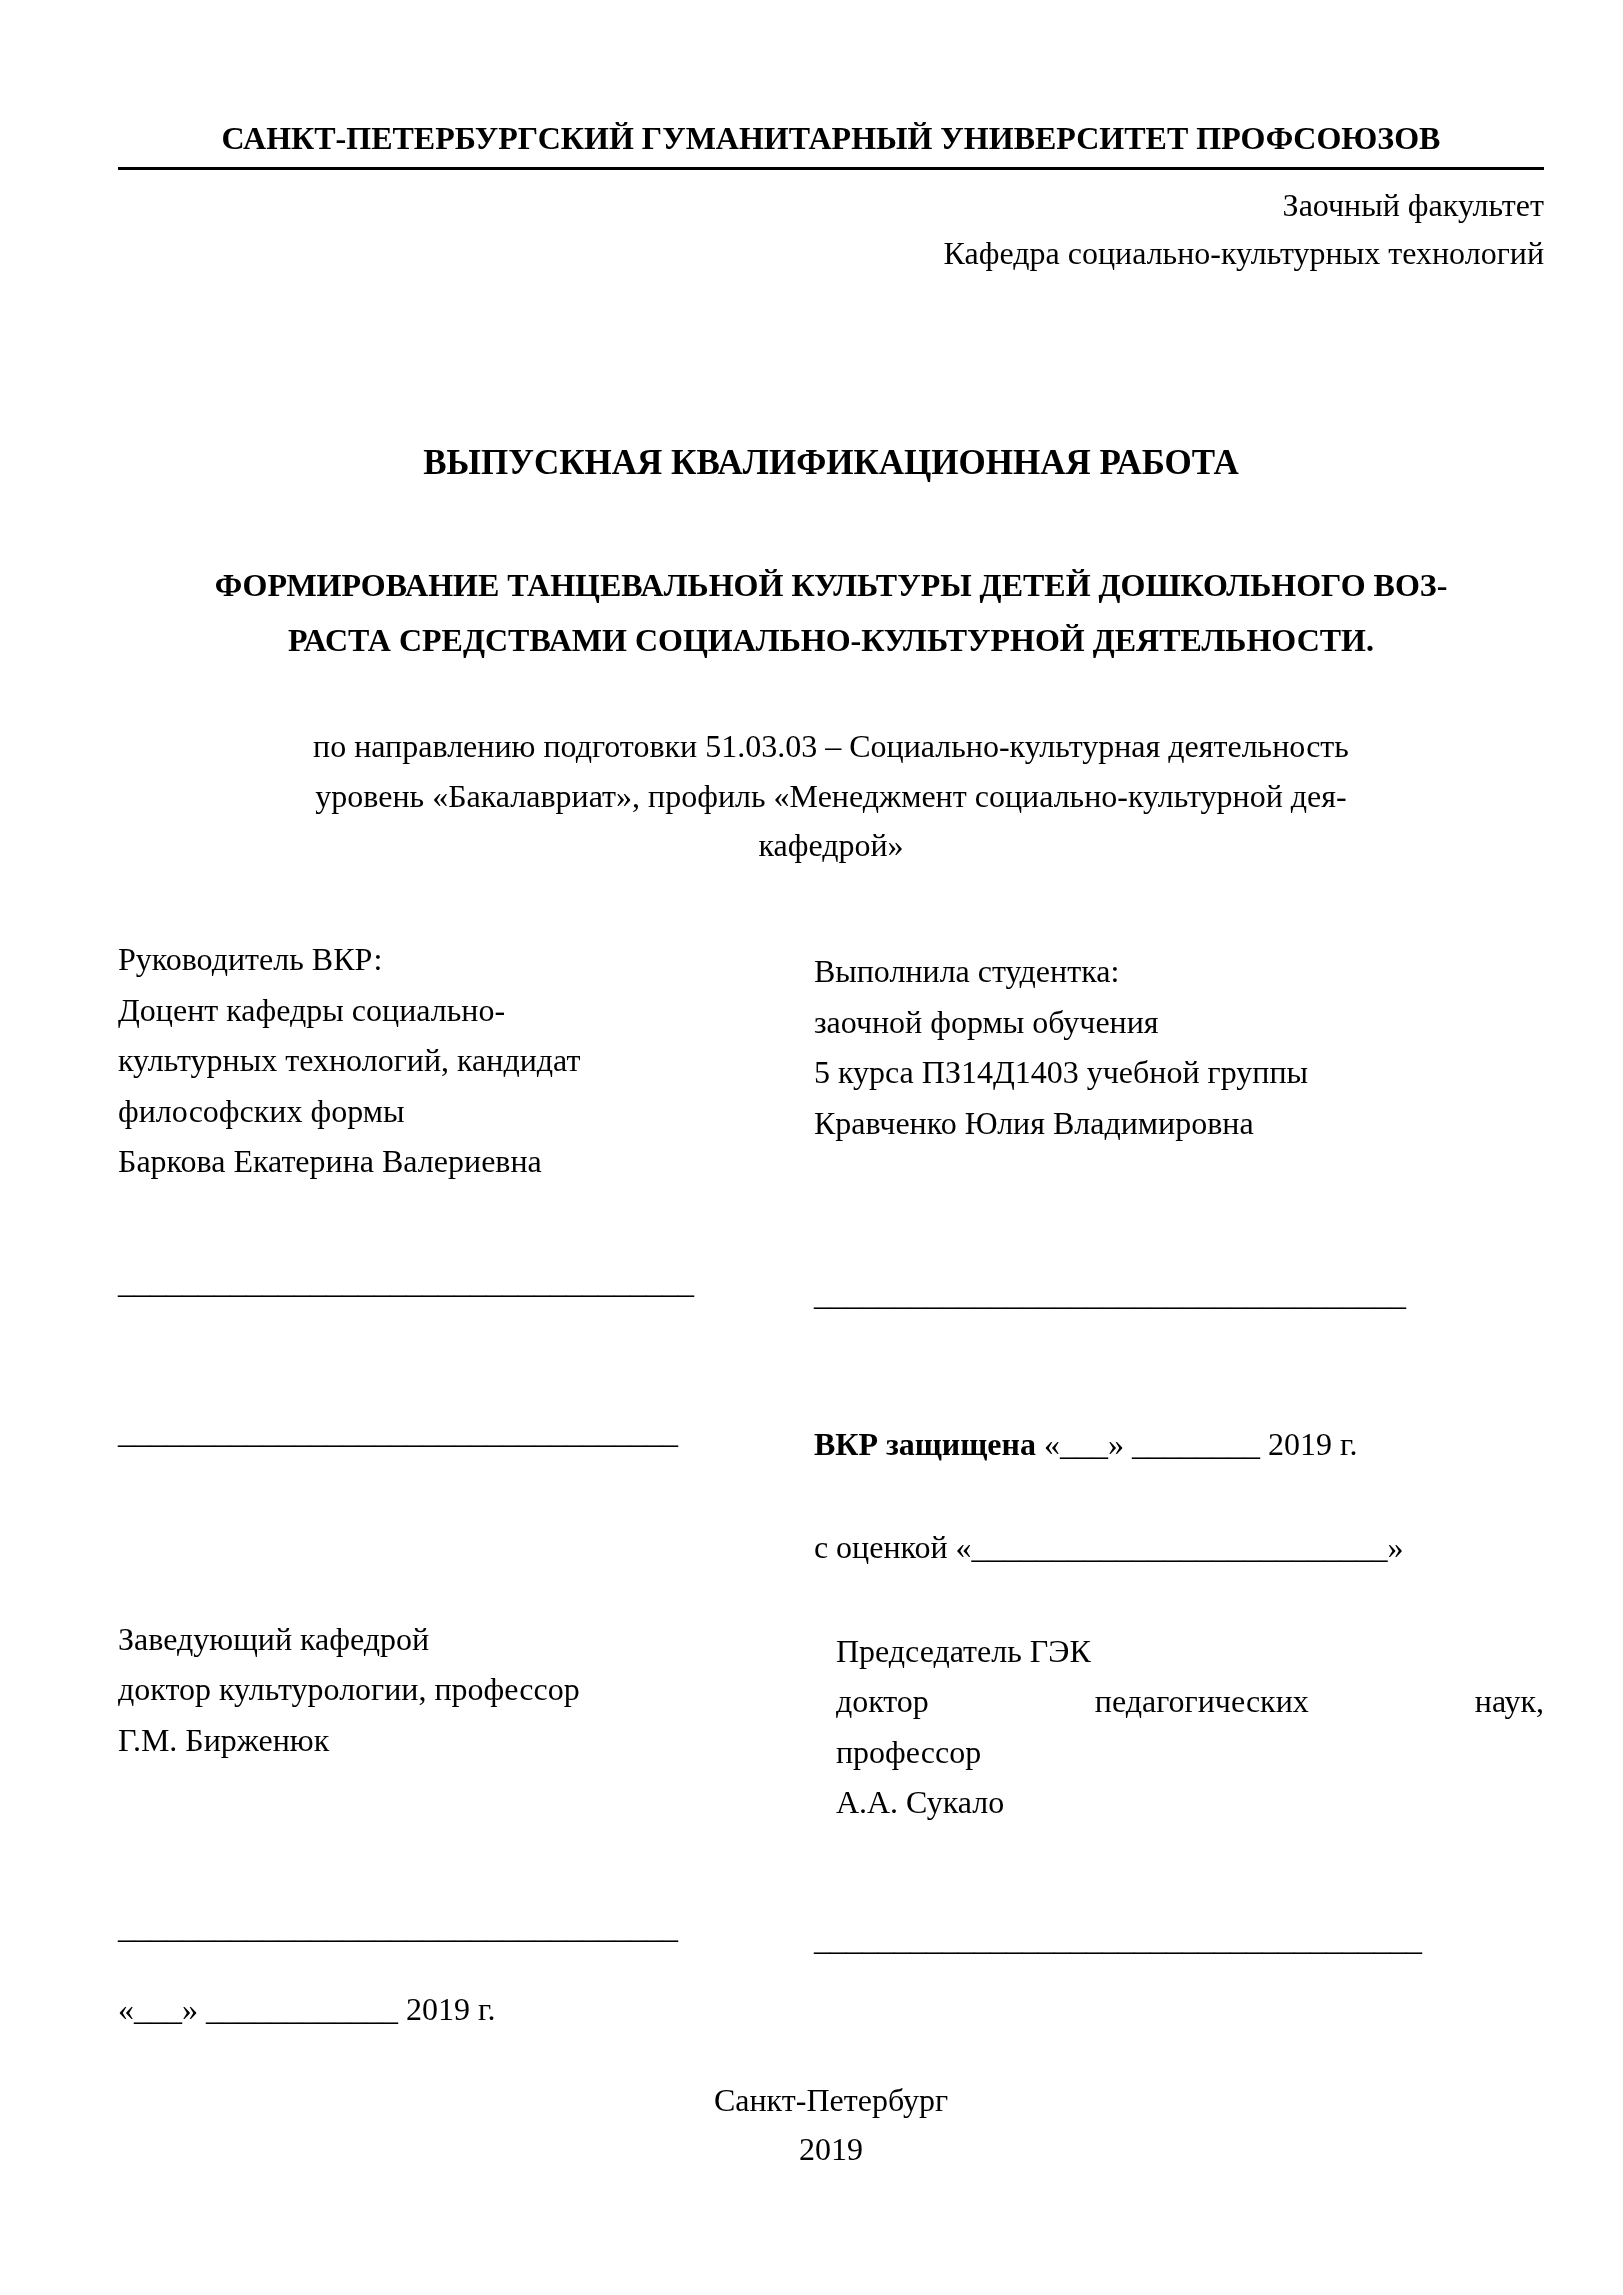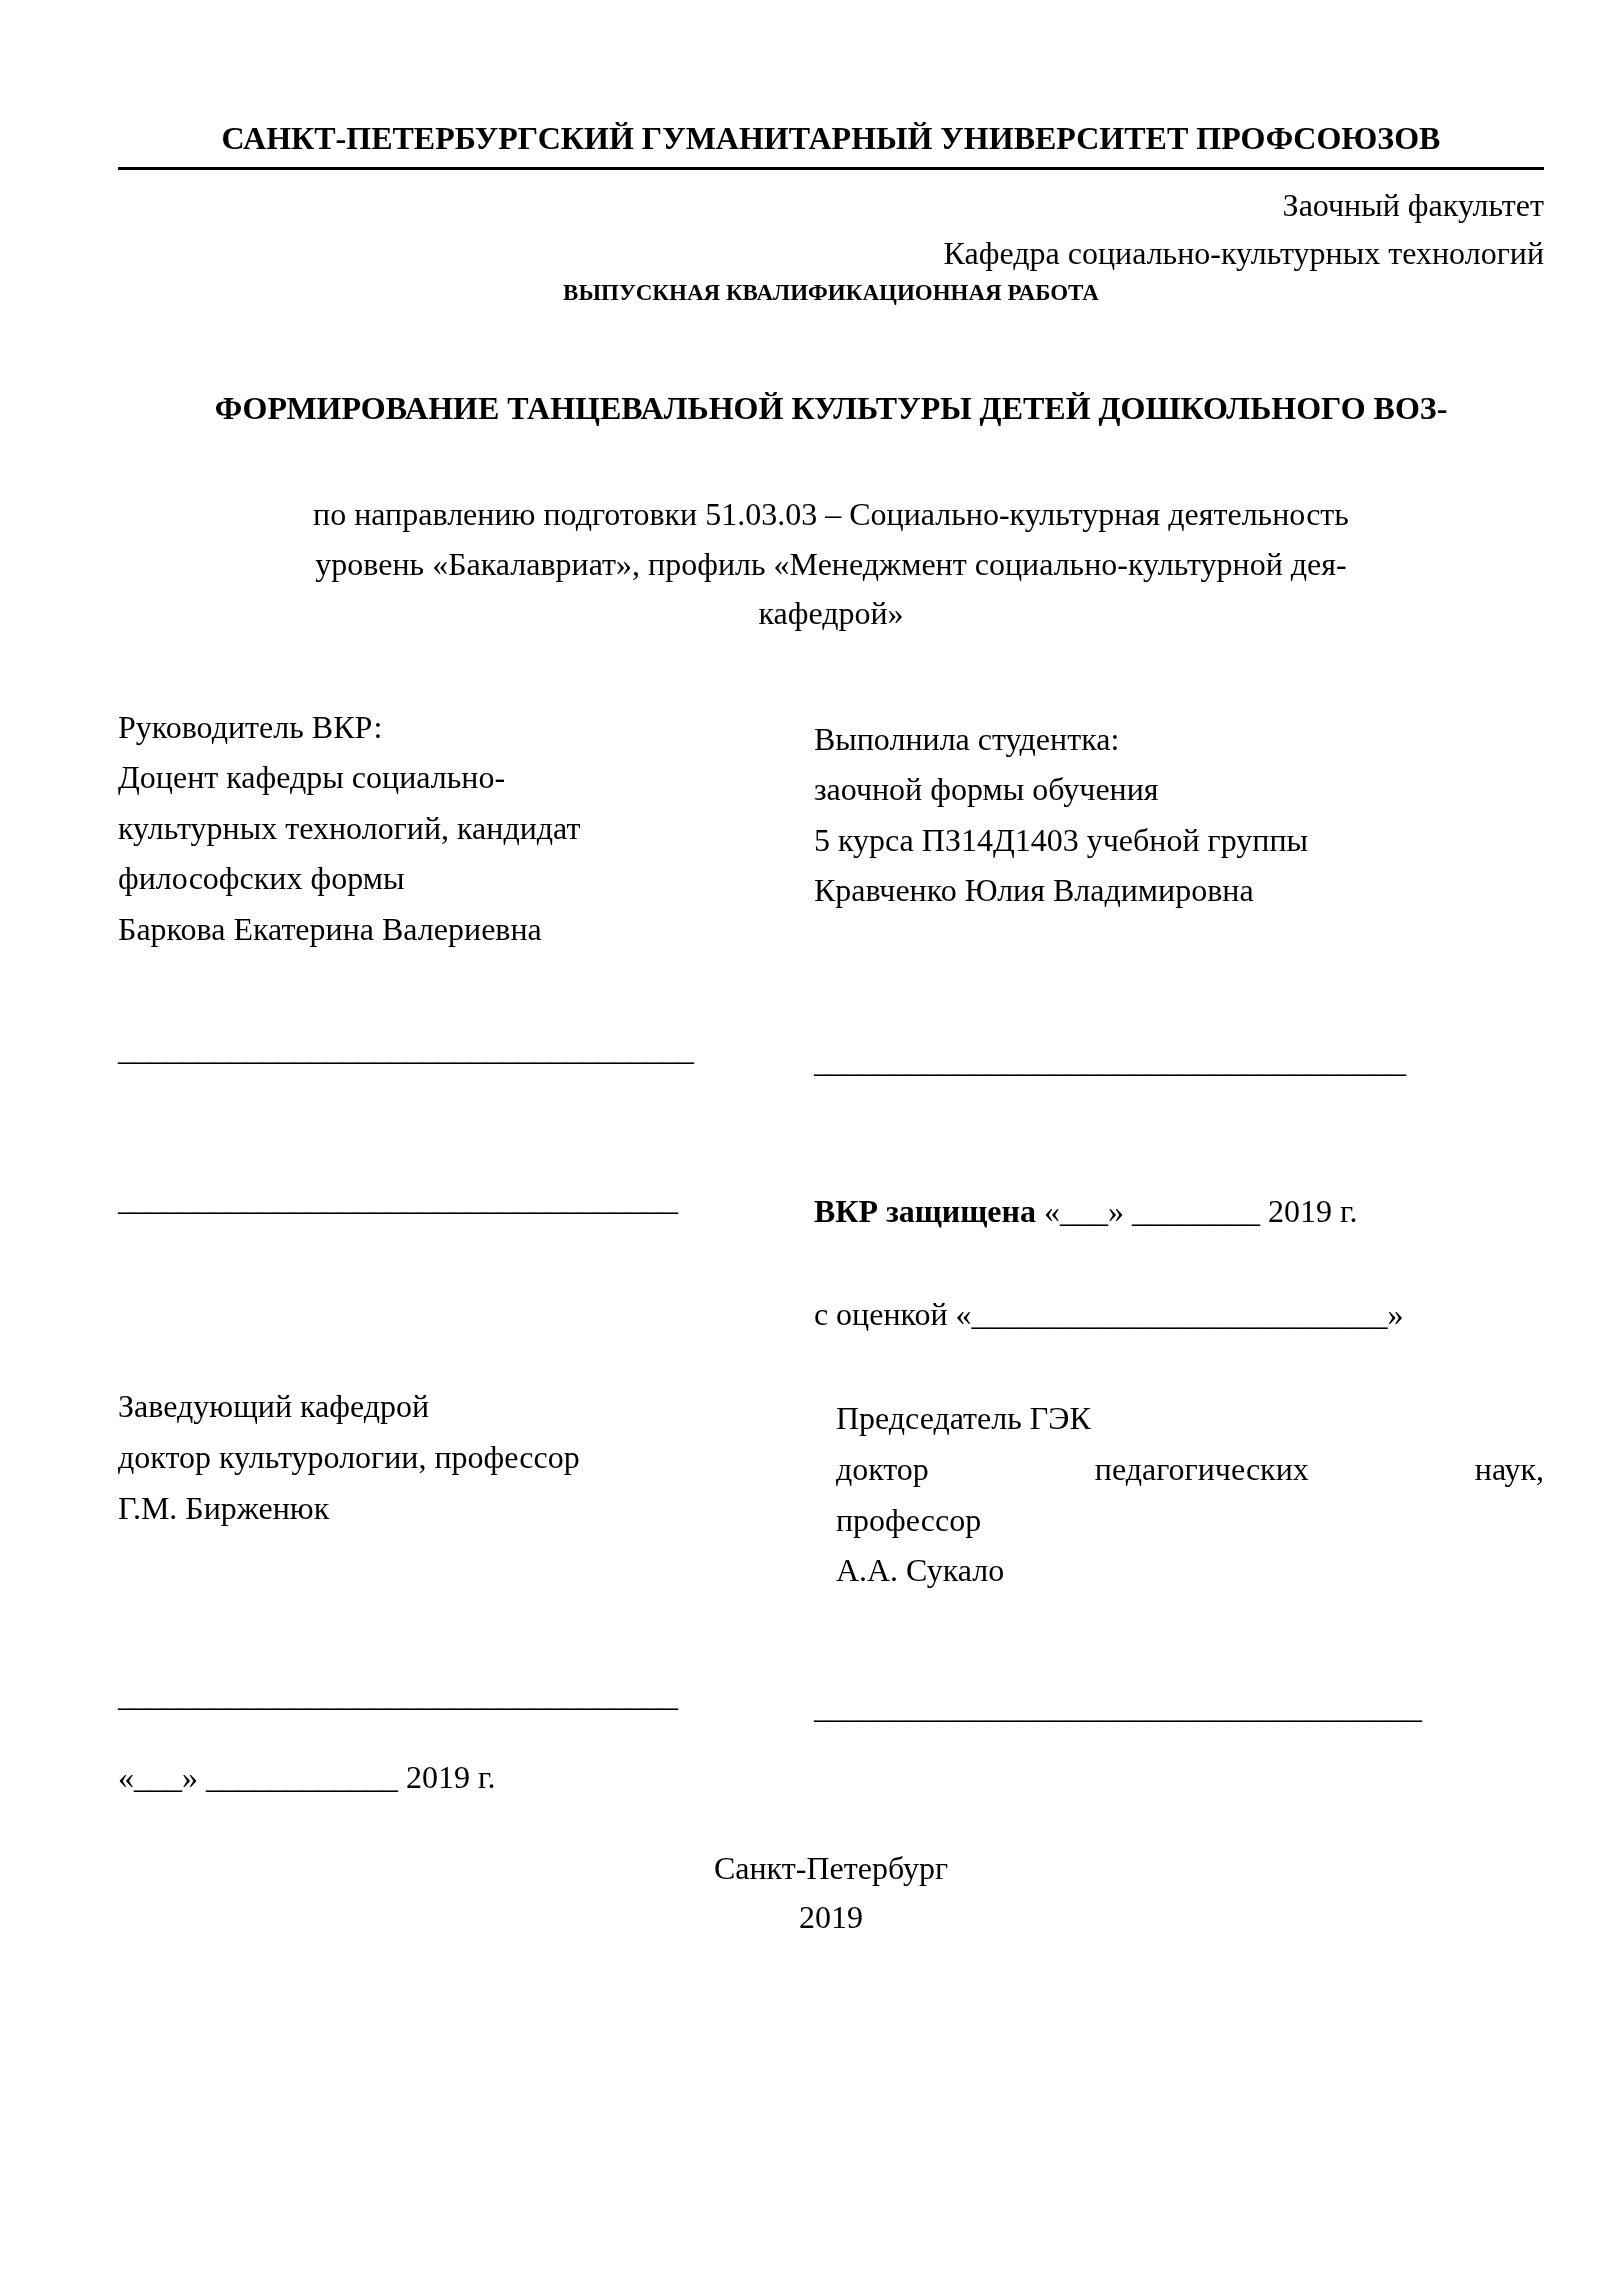--- a/index.html
+++ b/index.html
@@ -25,23 +25,24 @@
     font-weight: bold;
     line-height: 1.25;
     padding-bottom: 9.4px;
     border-bottom: 3.1px solid #000;
   }
   .right-line { text-align: right; line-height: 1.5; }
   .faculty { margin-top: 11px; }
 
   
   .work-type {
+    margin-top: 161px;
     text-align: center;
     font-weight: bold;
-    font-size: 23px;
+    font-size: 35px;
     line-height: 1.4;
   }
   .thesis-title {
     margin-top: 71px;
     text-align: center;
     font-weight: bold;
     line-height: 1.7;
   }
   .program {
     margin-top: 55px;
@@ -82,20 +83,21 @@
 <div class="page">
 
   <div class="university">САНКТ-ПЕТЕРБУРГСКИЙ ГУМАНИТАРНЫЙ УНИВЕРСИТЕТ ПРОФСОЮЗОВ</div>
   <div class="right-line faculty">Заочный факультет</div>
   <div class="right-line">Кафедра социально-культурных технологий</div>
 
   <div class="work-type">ВЫПУСКНАЯ КВАЛИФИКАЦИОННАЯ РАБОТА</div>
 
   <div class="thesis-title">
     <div>ФОРМИРОВАНИЕ ТАНЦЕВАЛЬНОЙ КУЛЬТУРЫ ДЕТЕЙ ДОШКОЛЬНОГО ВОЗ-</div>
+    <div>РАСТА СРЕДСТВАМИ СОЦИАЛЬНО-КУЛЬТУРНОЙ ДЕЯТЕЛЬНОСТИ.</div>
   </div>
 
   <div class="program">
     <div>по направлению подготовки 51.03.03 – Социально-культурная деятельность</div>
     <div>уровень «Бакалавриат», профиль «Менеджмент социально-культурной дея-</div>
     <div>кафедрой»</div>
   </div>
 
   <div class="columns people">
     <div class="col-left">

